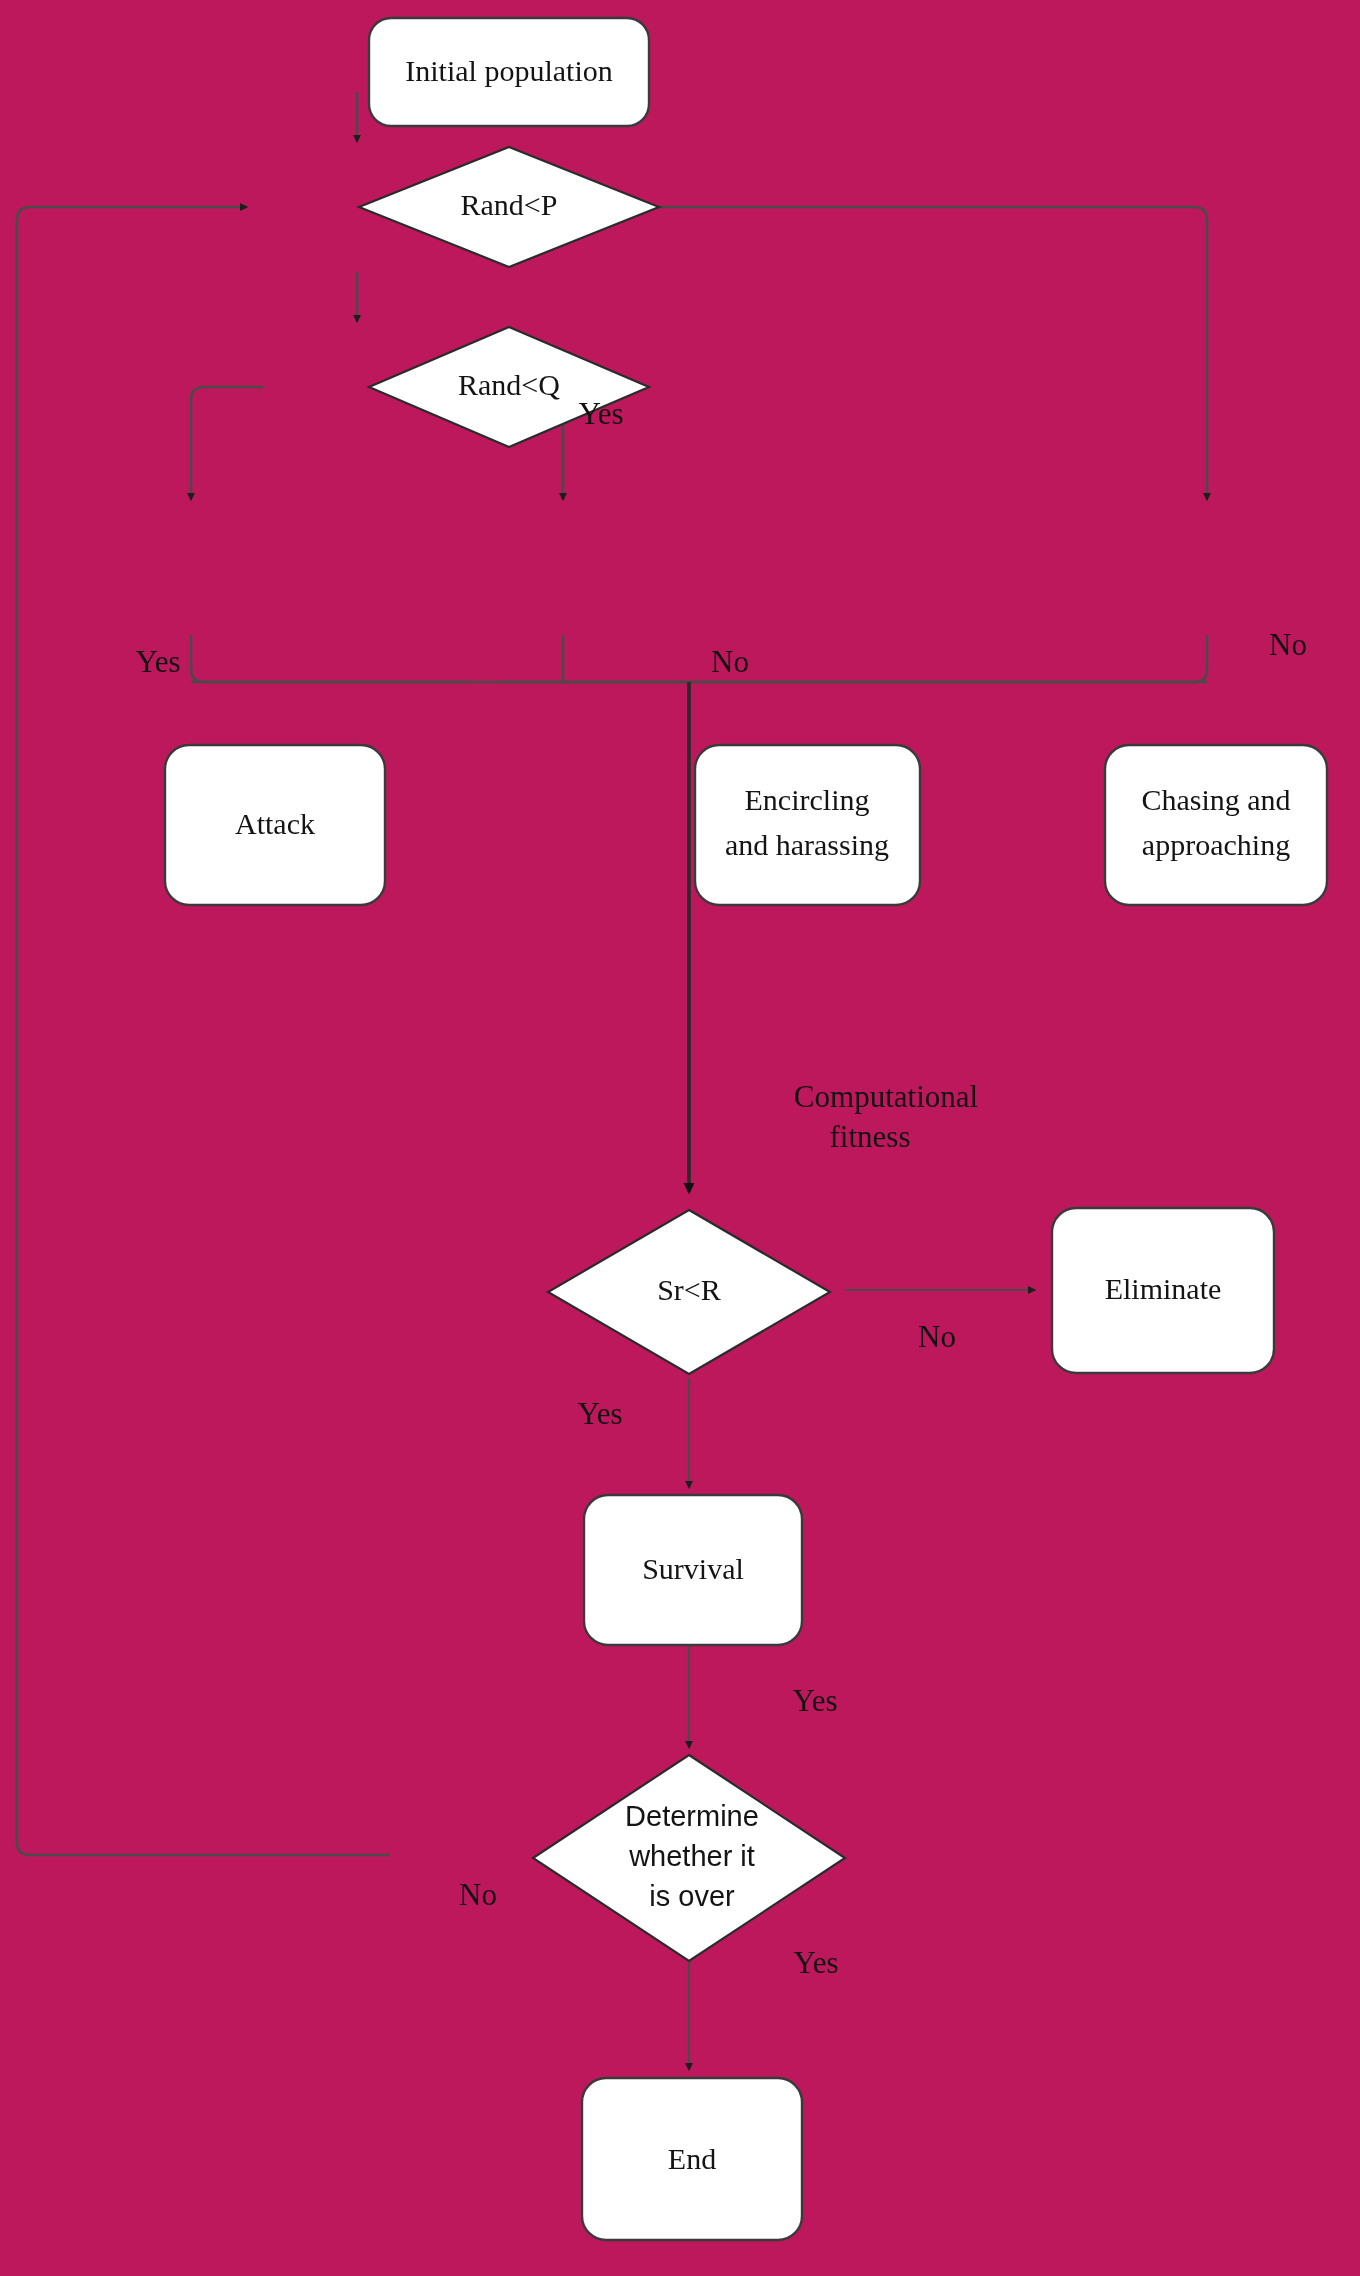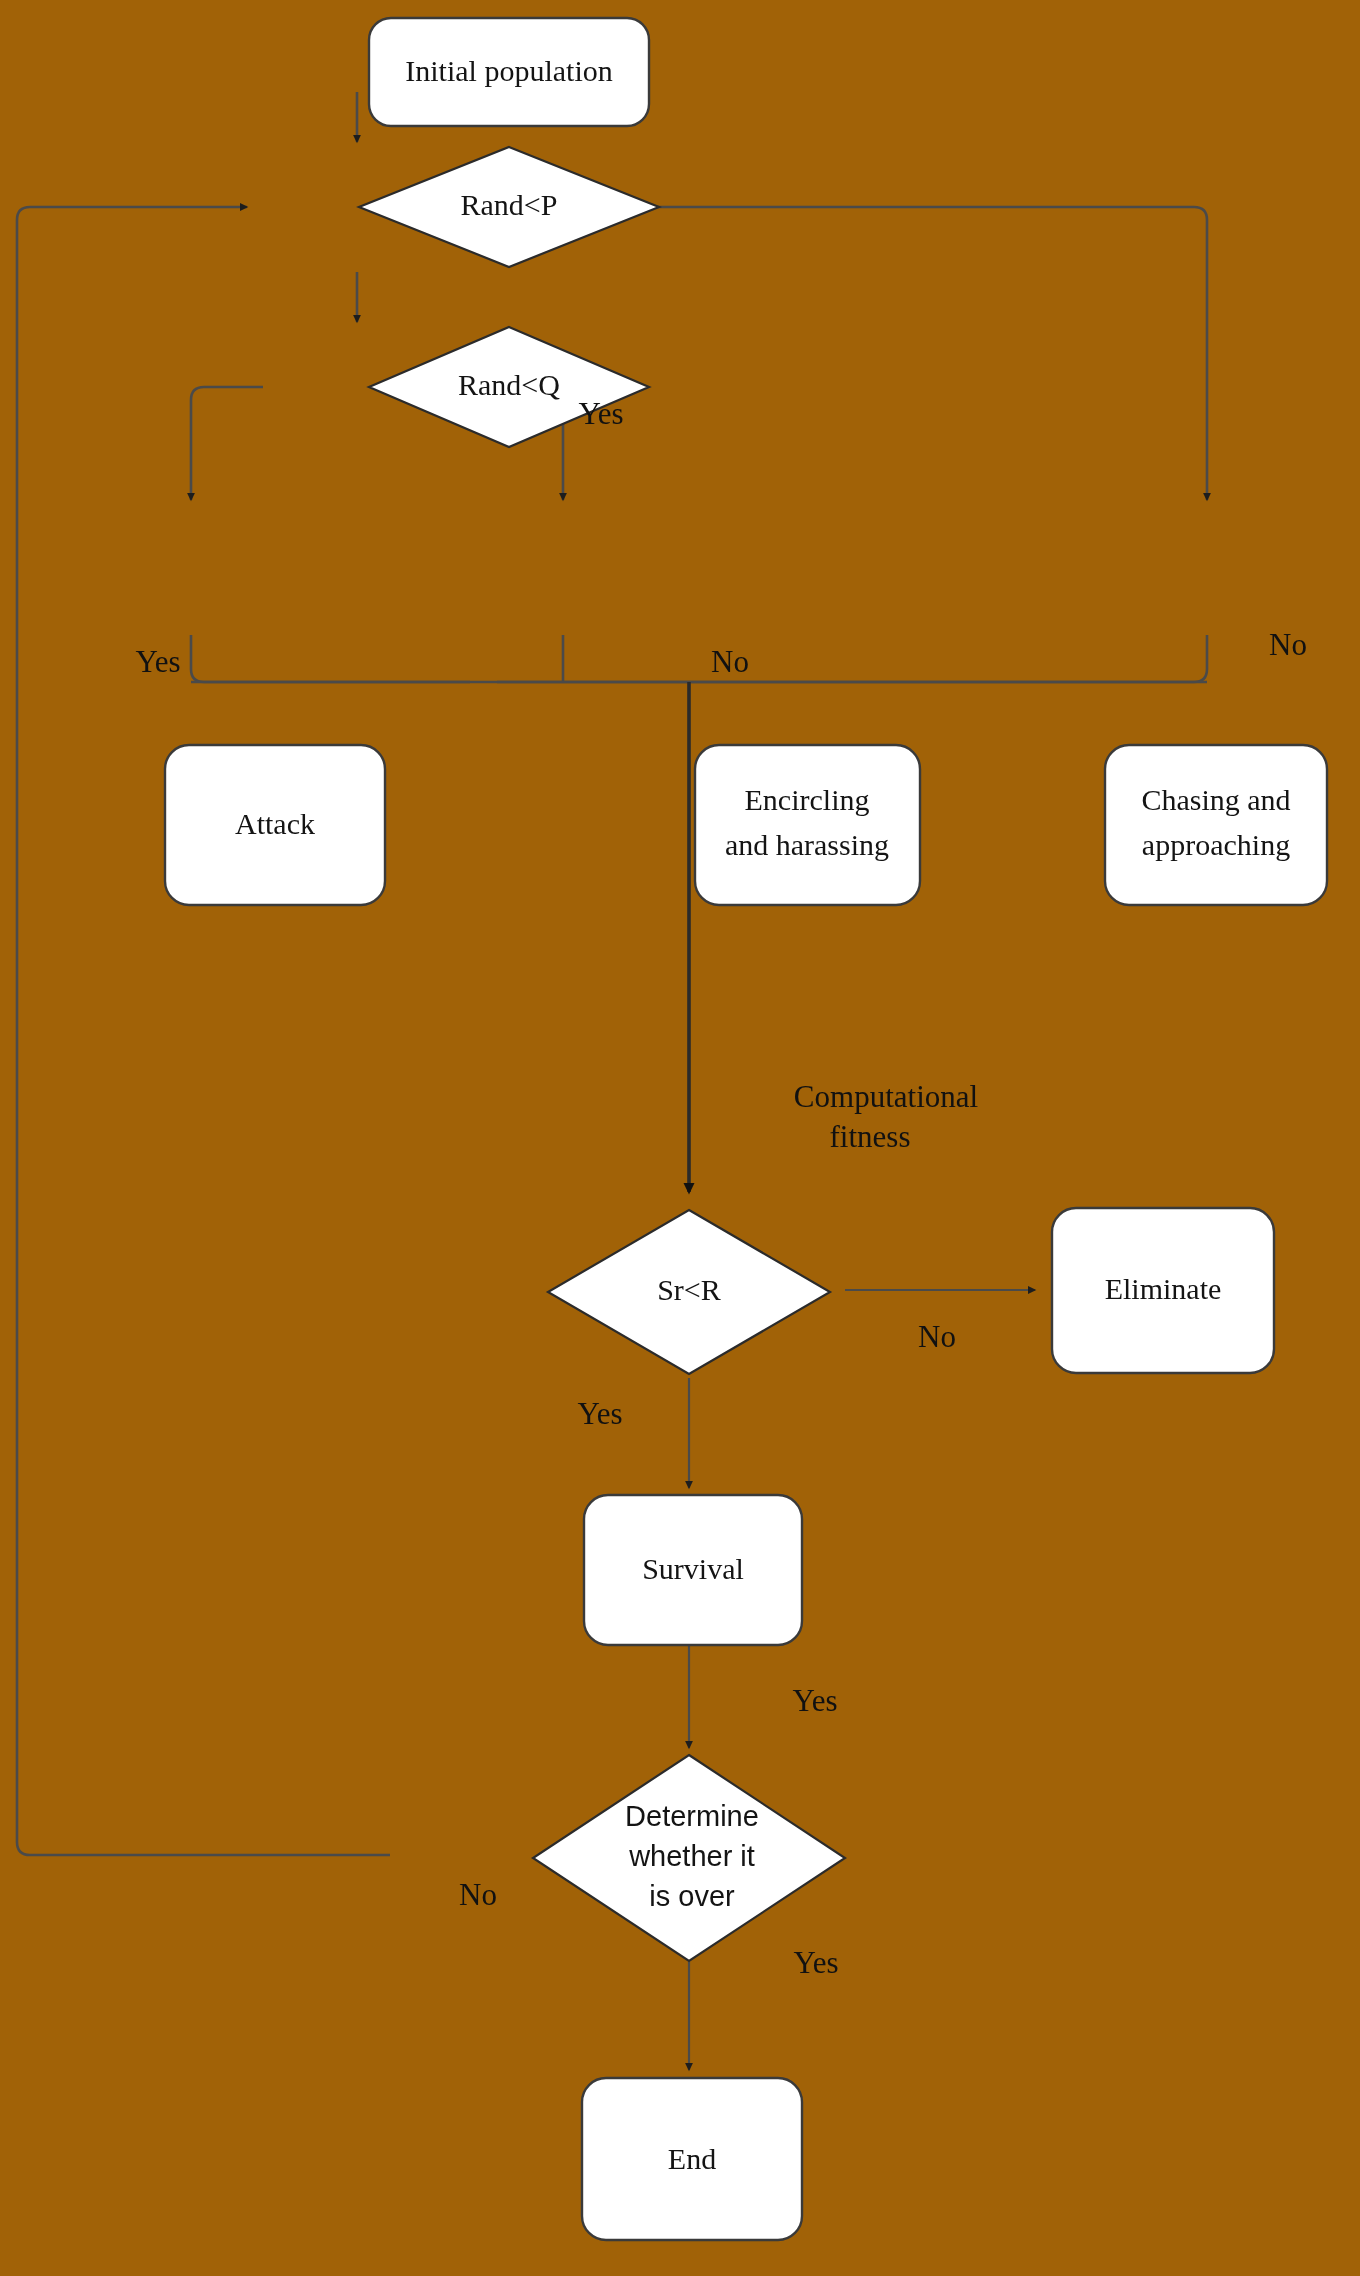--- a/index.html
+++ b/index.html
@@ -11,21 +11,21 @@
   body {
     width: 1360px;
     height: 2276px;
     font-family: "Liberation Serif", "DejaVu Serif", serif;
     overflow: hidden;
   }
   #flowchart-root {
     position: relative;
     width: 1360px;
     height: 2276px;
-    background: #a16207;
+    background: #be185d;
   }
   svg#diagram {
     display: block;
     width: 1360px;
     height: 2276px;
   }
   .node-shape {
     fill: #ffffff;
     stroke: #3a3a3a;
     stroke-width: 2.4;

